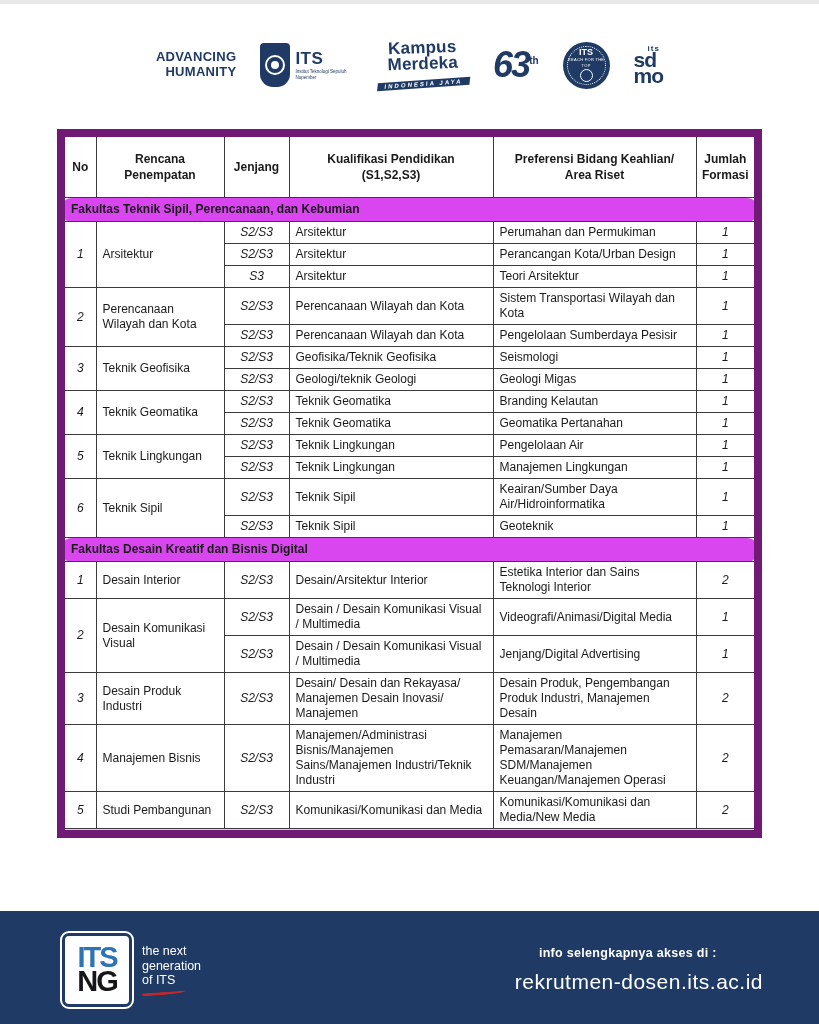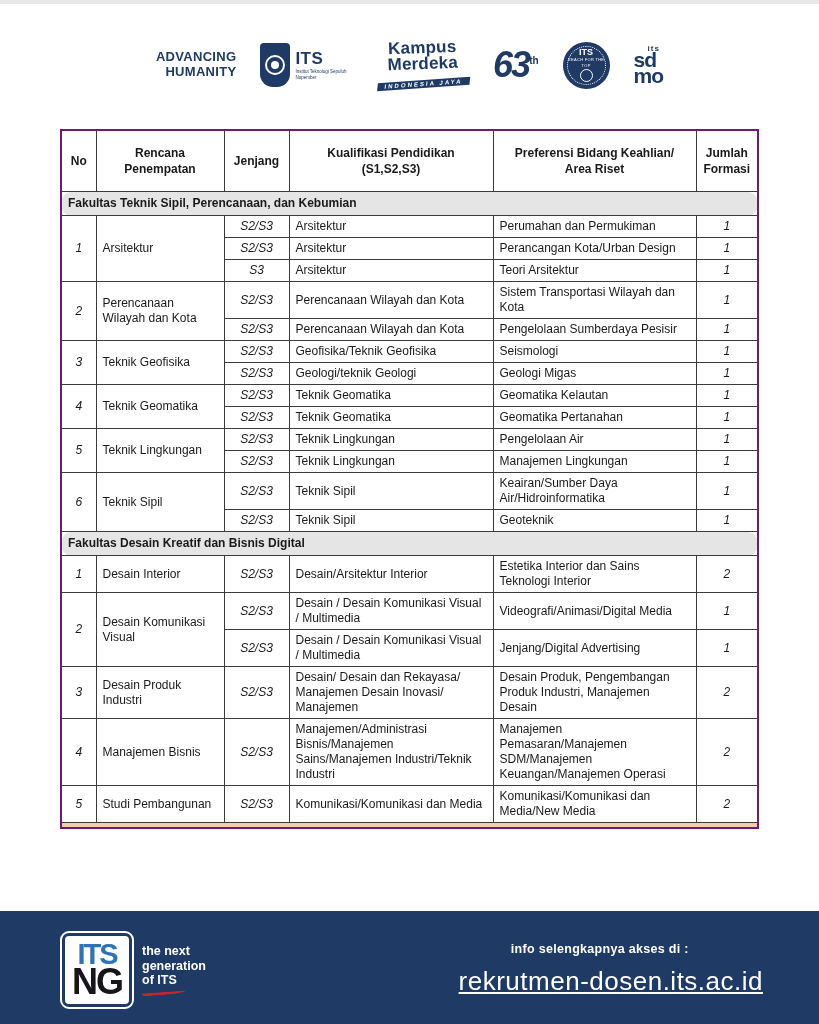--- a/index.html
+++ b/index.html
@@ -63,61 +63,61 @@
   .sdmo { text-align: left; font-weight: 900; line-height: .78; letter-spacing: -1px; }
   .sdmo .s0 { font-size: 8px; font-weight: bold; letter-spacing: 1px; margin-left: 14px; }
   .sdmo .s1, .sdmo .s2 { font-size: 21px; }
 
   
   table.rek {
     width: 697px;
     margin: 33px auto 0 auto;
     border-collapse: collapse;
     table-layout: fixed;
-    border: 2px solid #701a75;
+    border: 8px solid #701a75;
   }
   table.rek th, table.rek td { border: 1px solid #3b3b3b; vertical-align: middle; }
   table.rek th {
     font-size: 12px; font-weight: bold; text-align: center;
     padding: 14px 3px; line-height: 16px; white-space: pre-line;
   }
   table.rek td { font-size: 12px; line-height: 15px; padding: 3px 6px; }
   td.c { text-align: center; font-style: italic; }
   tr.section td {
-    background: #e5e5e5; font-weight: bold; font-size: 12px;
+    background: #d946ef; font-weight: bold; font-size: 12px;
     padding: 4px 6px;
     border-radius: 11px;
   }
   tr.strip td { background: #f8cbad; height: 5px; padding: 0; line-height: 0; }
 
   
   .footer {
     position: absolute; left: 0; right: 0; bottom: 0;
     height: 117px; background: #1f3a64;
     display: flex; align-items: center; justify-content: space-between;
     padding: 0 56px 0 62px;
   }
   .f-left { display: flex; align-items: center; gap: 10px; }
   .itsng-box {
     width: 70px; height: 74px; background: #fff;
     border: 3px solid #1f3a64; outline: 2px solid #fff; border-radius: 7px;
     display: flex; flex-direction: column; align-items: center; justify-content: center;
     line-height: .82; font-weight: 900; letter-spacing: -2px;
   }
   .itsng-box .t { color: #2e74b5; font-size: 29px; }
-  .itsng-box .b { color: #15151a; font-size: 36px; }
-  .tagline { color: #fff; font-size: 12.5px; line-height: 1.15; font-weight: bold; }
+  .itsng-box .b { color: #15151a; font-size: 29px; }
+  .tagline { color: #fff; font-size: 12.5px; line-height: 1.15; }
   .tagline .swoosh {
     width: 44px; height: 5px; margin-top: 2px;
     border-bottom: 3px solid #c3272b; border-radius: 0 0 60% 20%;
     transform: rotate(-4deg);
   }
   .f-right { text-align: center; color: #fff; }
   .f-info { font-size: 12.5px; font-weight: bold; letter-spacing: .3px; margin-right: 22px; }
-  .f-url { font-size: 26px; letter-spacing: .5px; margin-top: 10px; text-decoration: underline; }
+  .f-url { font-size: 21px; letter-spacing: .5px; margin-top: 10px; }
 </style>
 </head>
 <body>
 
 <div class="page">
 
   <div class="logo-strip">
     <div class="adv">
       <div>ADVANCING</div>
       <div>HUMANITY</div>
@@ -228,21 +228,21 @@
           <td class="c">S2/S3</td>
           <td>Geologi/teknik Geologi</td>
           <td>Geologi Migas</td>
           <td class="c">1</td>
         </tr>
         <tr>
           <td class="c" rowspan="2">4</td>
           <td rowspan="2">Teknik Geomatika</td>
           <td class="c">S2/S3</td>
           <td>Teknik Geomatika</td>
-          <td>Geomatika Kelautan</td>
+          <td>Branding Kelautan</td>
           <td class="c">1</td>
         </tr>
         <tr>
           <td class="c">S2/S3</td>
           <td>Teknik Geomatika</td>
           <td>Geomatika  Pertanahan</td>
           <td class="c">1</td>
         </tr>
         <tr>
           <td class="c" rowspan="2">5</td>

